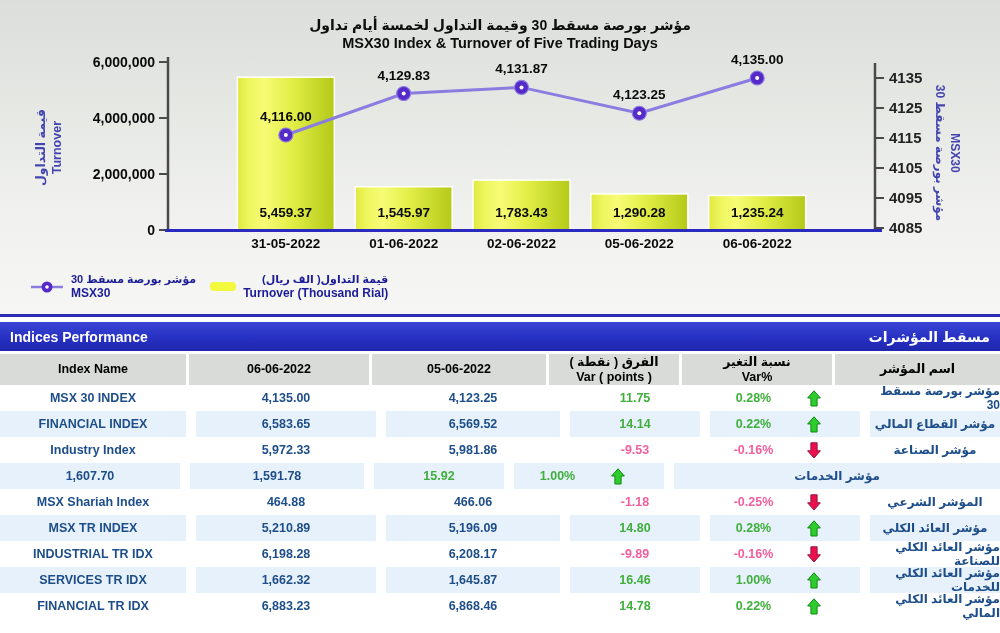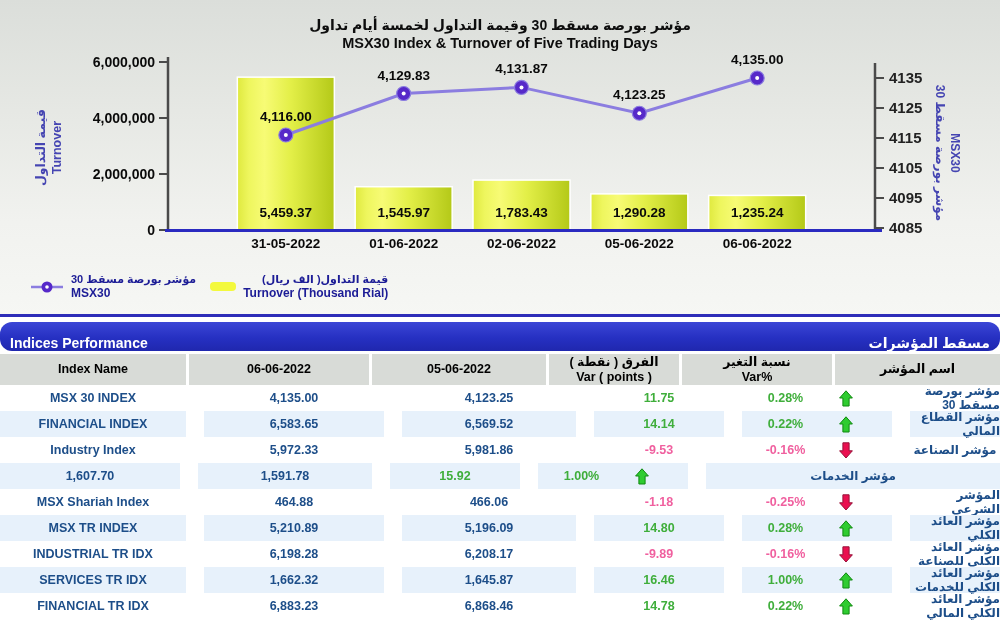--- a/index.html
+++ b/index.html
@@ -24,28 +24,28 @@
   .leg-item{display:flex;align-items:center;}
   .leg-item + .leg-item{margin-left:14px;}
   .leg-text{margin-left:7px;color:#1c1c96;font-weight:bold;line-height:1.3;}
   .leg-ar{font-size:11px;}
   .leg-en{font-size:12px;}
   .leg-swatch{width:26px;height:9px;border-radius:4px;background:#f3f93d;}
   .divider{position:absolute;bottom:0;left:0;width:1000px;height:3px;background:#2d2db8;}
   
   .table-wrap{position:absolute;top:322px;left:0;width:1000px;}
   .tbl-header{height:29px;background:linear-gradient(180deg,#3b46d6 0%,#2630c2 55%,#1f27ae 100%);
-              display:flex;justify-content:space-between;align-items:flex-end;padding:0 10px;
-              color:#ffffff;font-weight:bold;font-size:14px;border-radius:12px;}
+              display:flex;justify-content:space-between;align-items:center;padding:0 10px;
+              color:#ffffff;font-weight:bold;font-size:14px;}
   .col-row{display:flex;gap:3px;margin-top:3px;height:31px;}
   .col-cell{background:#d8dbd7;display:flex;flex-direction:column;justify-content:center;
             align-items:center;font-weight:bold;font-size:12.5px;color:#000;line-height:1.15;}
   .w1{flex:0 0 186px;} .w2{flex:0 0 180px;} .w3{flex:0 0 174px;}
   .w4{flex:0 0 130px;} .w5{flex:0 0 150px;} .w6{flex:1;}
-  #tbl-body .row{display:flex;gap:18px;height:26px;}
+  #tbl-body .row{display:flex;gap:10px;height:26px;}
   .cell{display:flex;align-items:center;justify-content:center;font-weight:bold;font-size:12.5px;}
   .row.striped .cell{background:#e7f1fb;}
   .c-name,.c-val{color:#1d4e89;}
   .c-arname{color:#1d4e89;font-size:12px;}
   .pos{color:#3fae3b;} .neg{color:#f0609f;}
   .c-pct{justify-content:flex-start;}
   .c-pct .pct{flex:0 0 58%;text-align:center;}
   .c-pct .arrow{flex:0 0 22%;display:flex;justify-content:center;align-items:center;}
 </style>
 </head>

